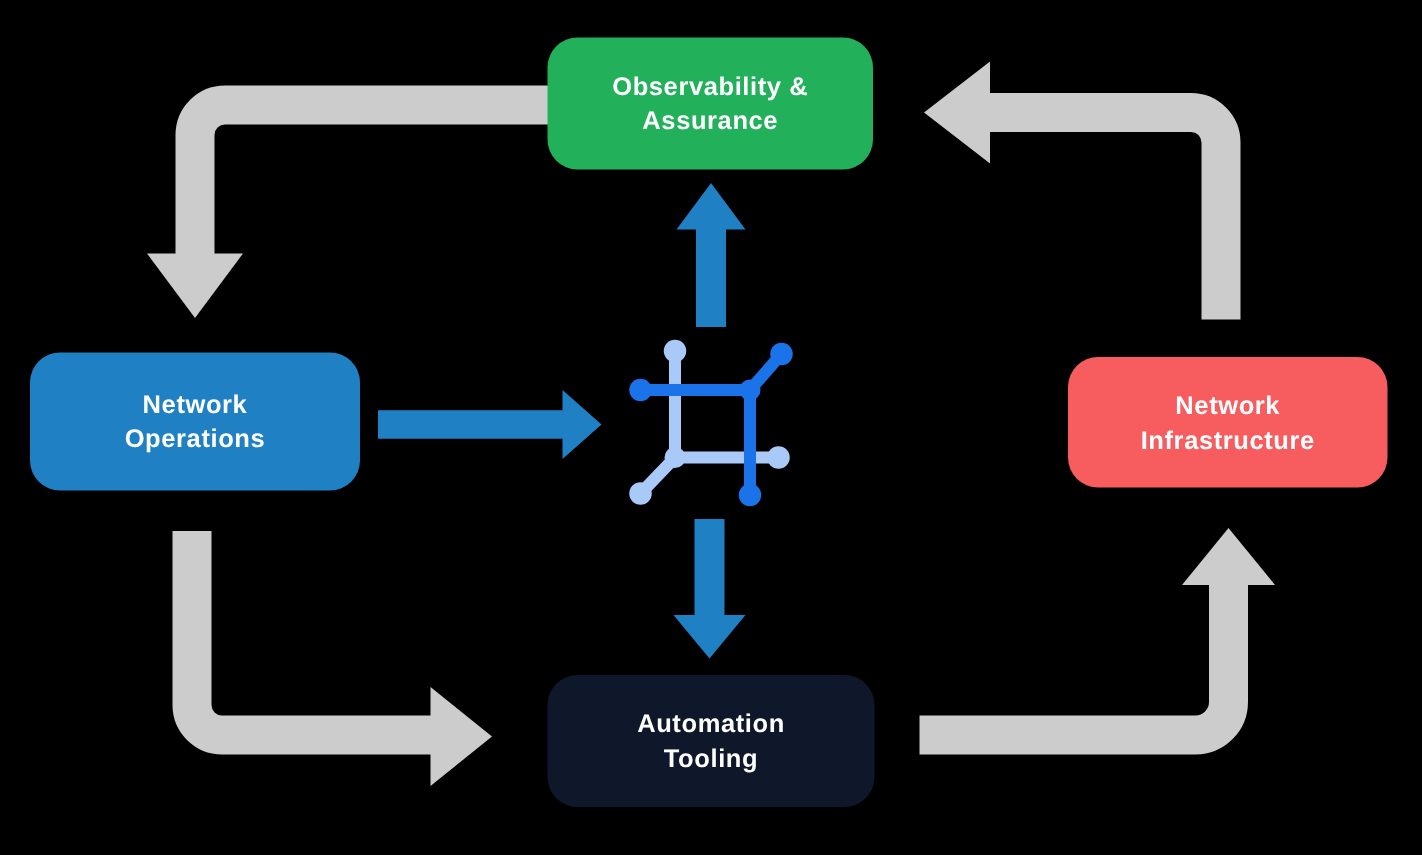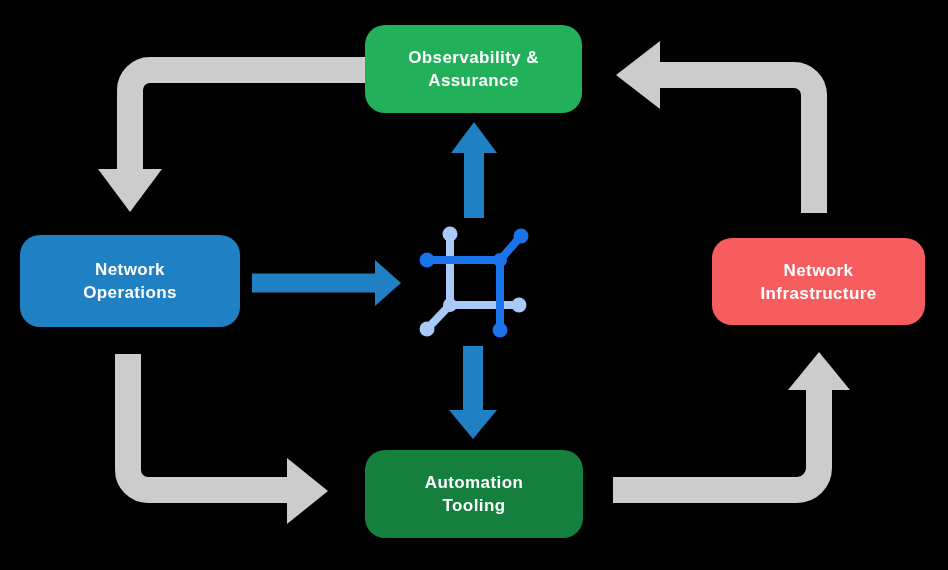--- a/index.html
+++ b/index.html
@@ -105,18 +105,18 @@
   <div class="node-box box-operations" style="background-color: rgb(31, 128, 196);">
     <span class="node-label">Network
 Operations</span>
   </div>
 
   <div class="node-box box-infrastructure" style="background-color: rgb(247, 93, 95);">
     <span class="node-label">Network
 Infrastructure</span>
   </div>
 
-  <div class="node-box box-automation" style="background-color: #15803d;">
+  <div class="node-box box-automation" style="background-color: #0f172a;">
     <span class="node-label">Automation
 Tooling</span>
   </div>
 
 </div>
 
 </body></html>

